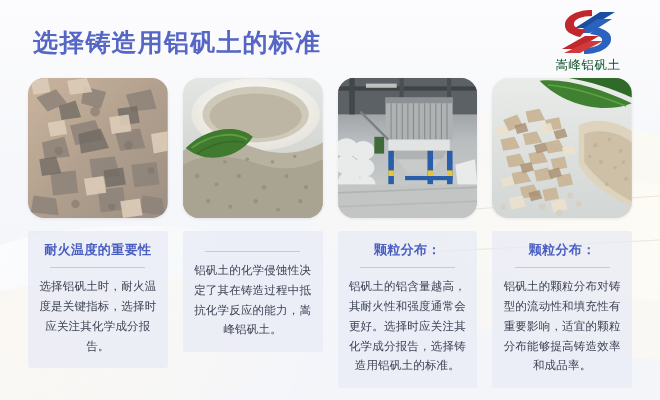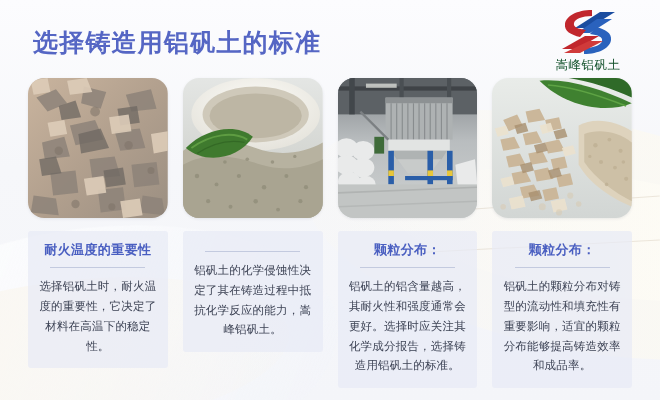--- a/index.html
+++ b/index.html
@@ -241,21 +241,21 @@
             <circle cx="72" cy="48" r="3"></circle>
           <circle cx="34" cy="90" r="3"></circle>
             <circle cx="88" cy="66" r="2.5"></circle>
             <circle cx="60" cy="92" r="2.5"></circle>
         </g>
       </svg>
     </div>
     <div class="card">
       <div class="card-title">耐火温度的重要性</div>
       <div class="card-rule"></div>
-      <div class="card-body">选择铝矾土时，耐火温度的重要性，它决定了材料在高温下的稳定性。</div>
+      <div class="card-body">选择铝矾土时，耐火温度是关键指标，选择时应关注其化学成分报告。</div>
     </div>
   </div>
 
   <div class="column">
     <div class="photo">
       <svg viewBox="0 0 100 100" preserveAspectRatio="none">
         <defs>
           <linearGradient id="g2" x1="0" y1="0" x2="0" y2="1">
             <stop offset="0" stop-color="#e4e6e4"></stop>
               <stop offset="0.6" stop-color="#d3d5d1"></stop>

